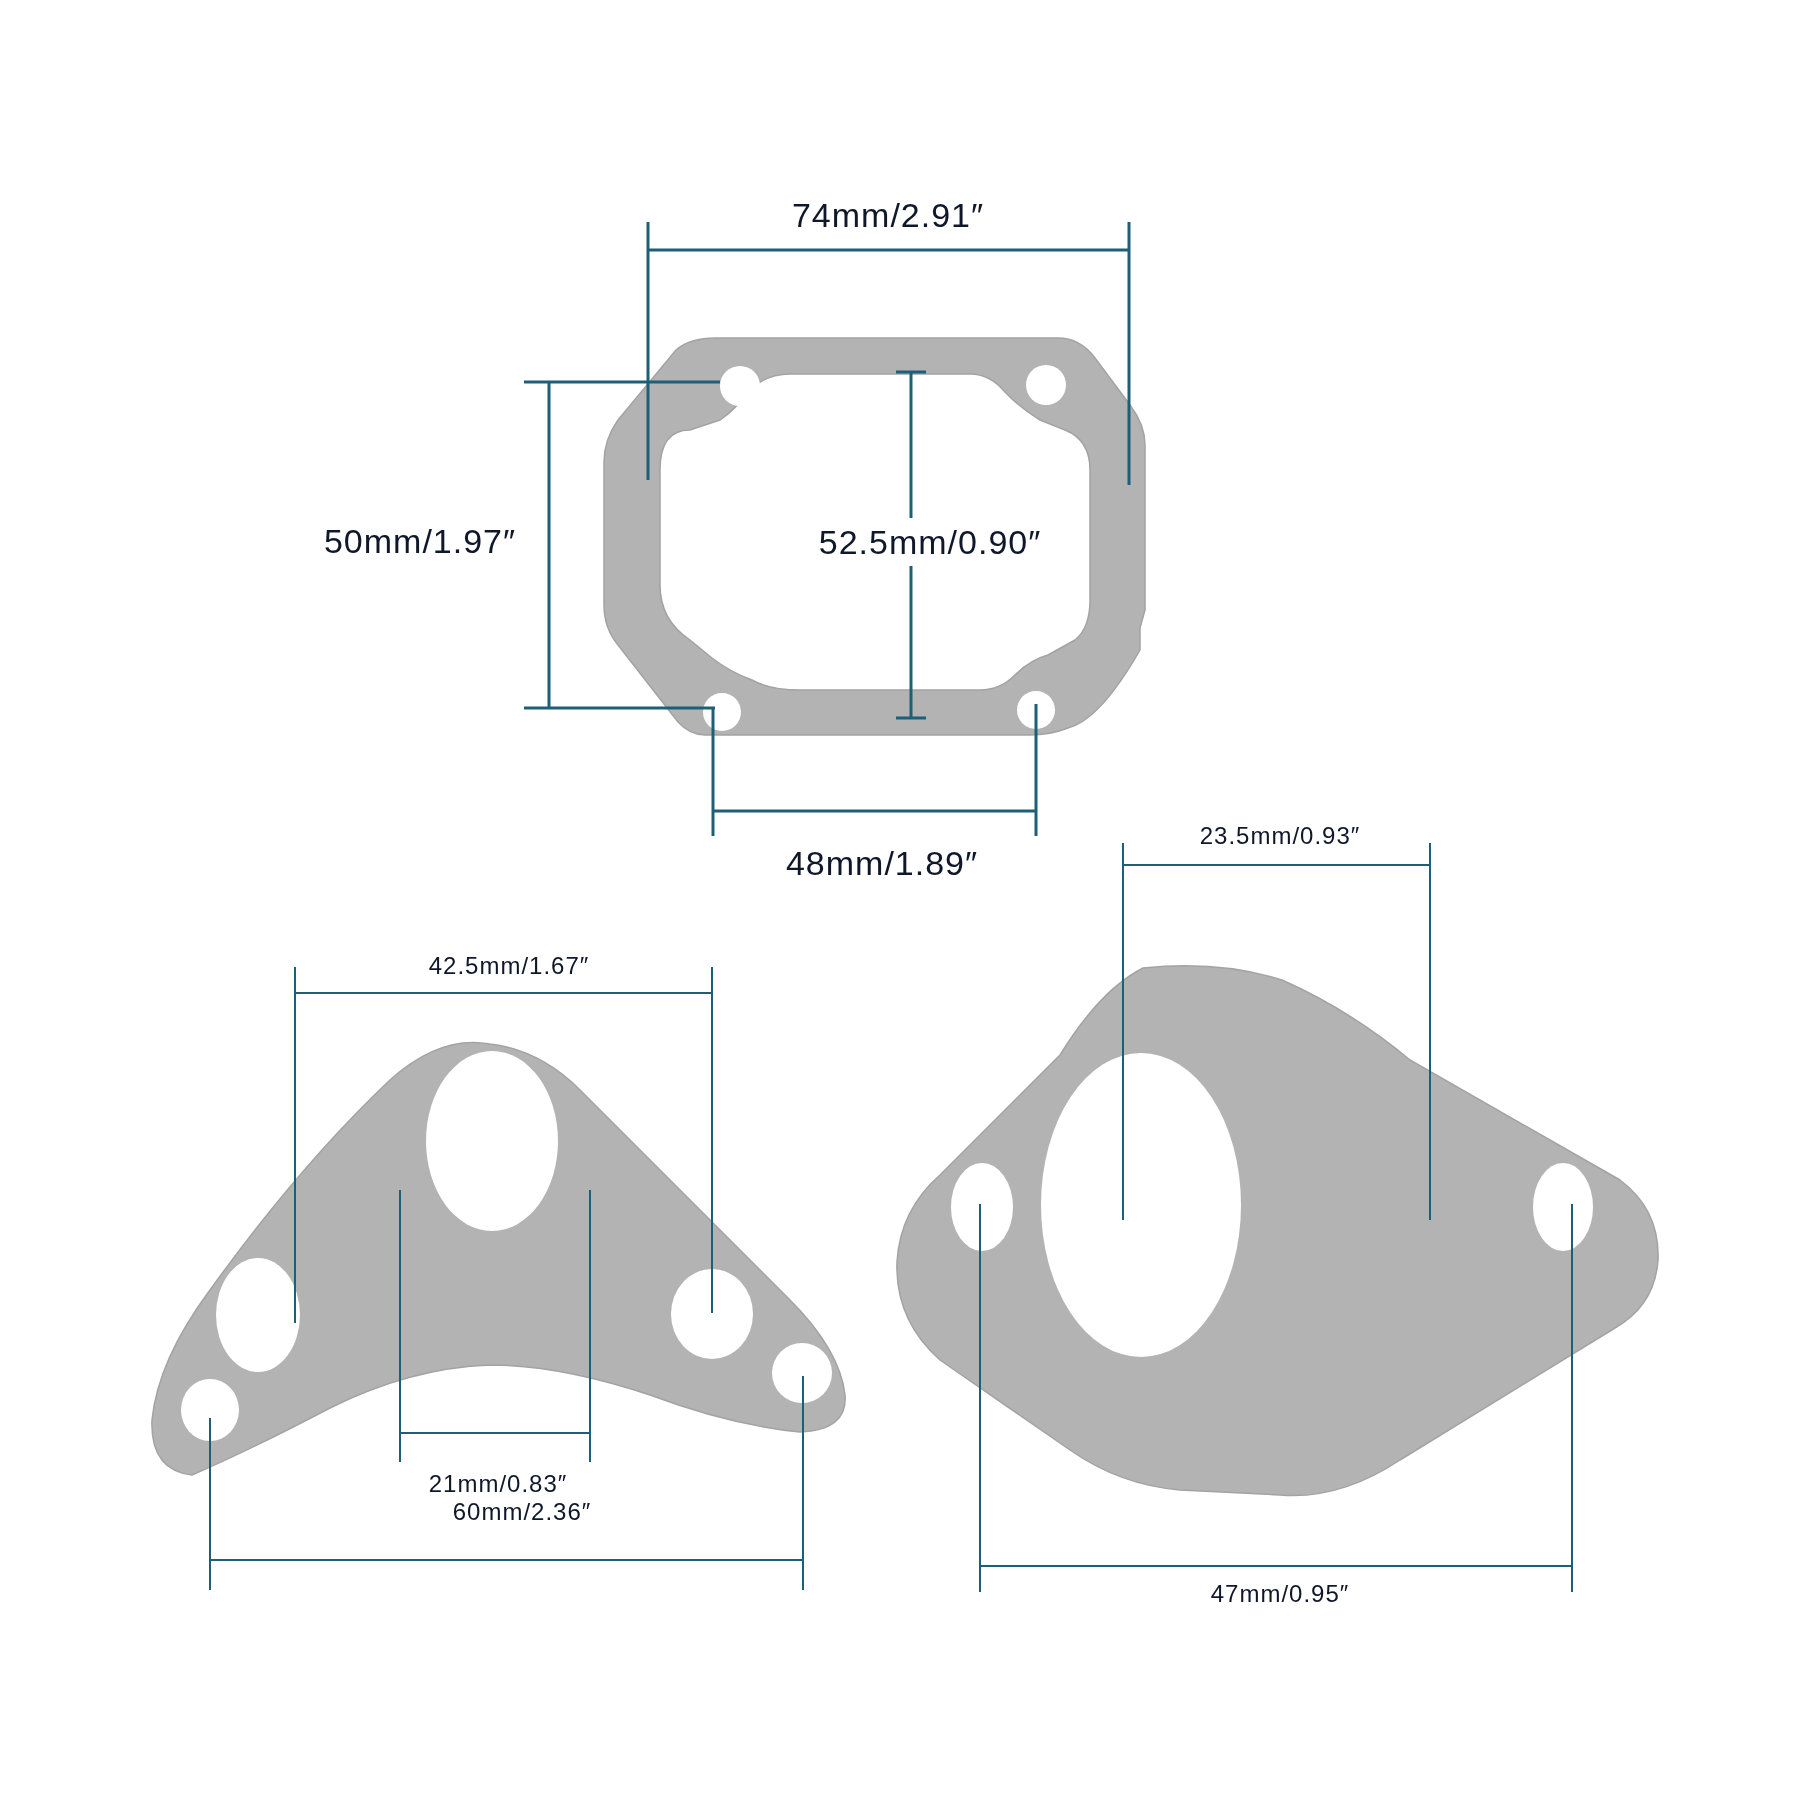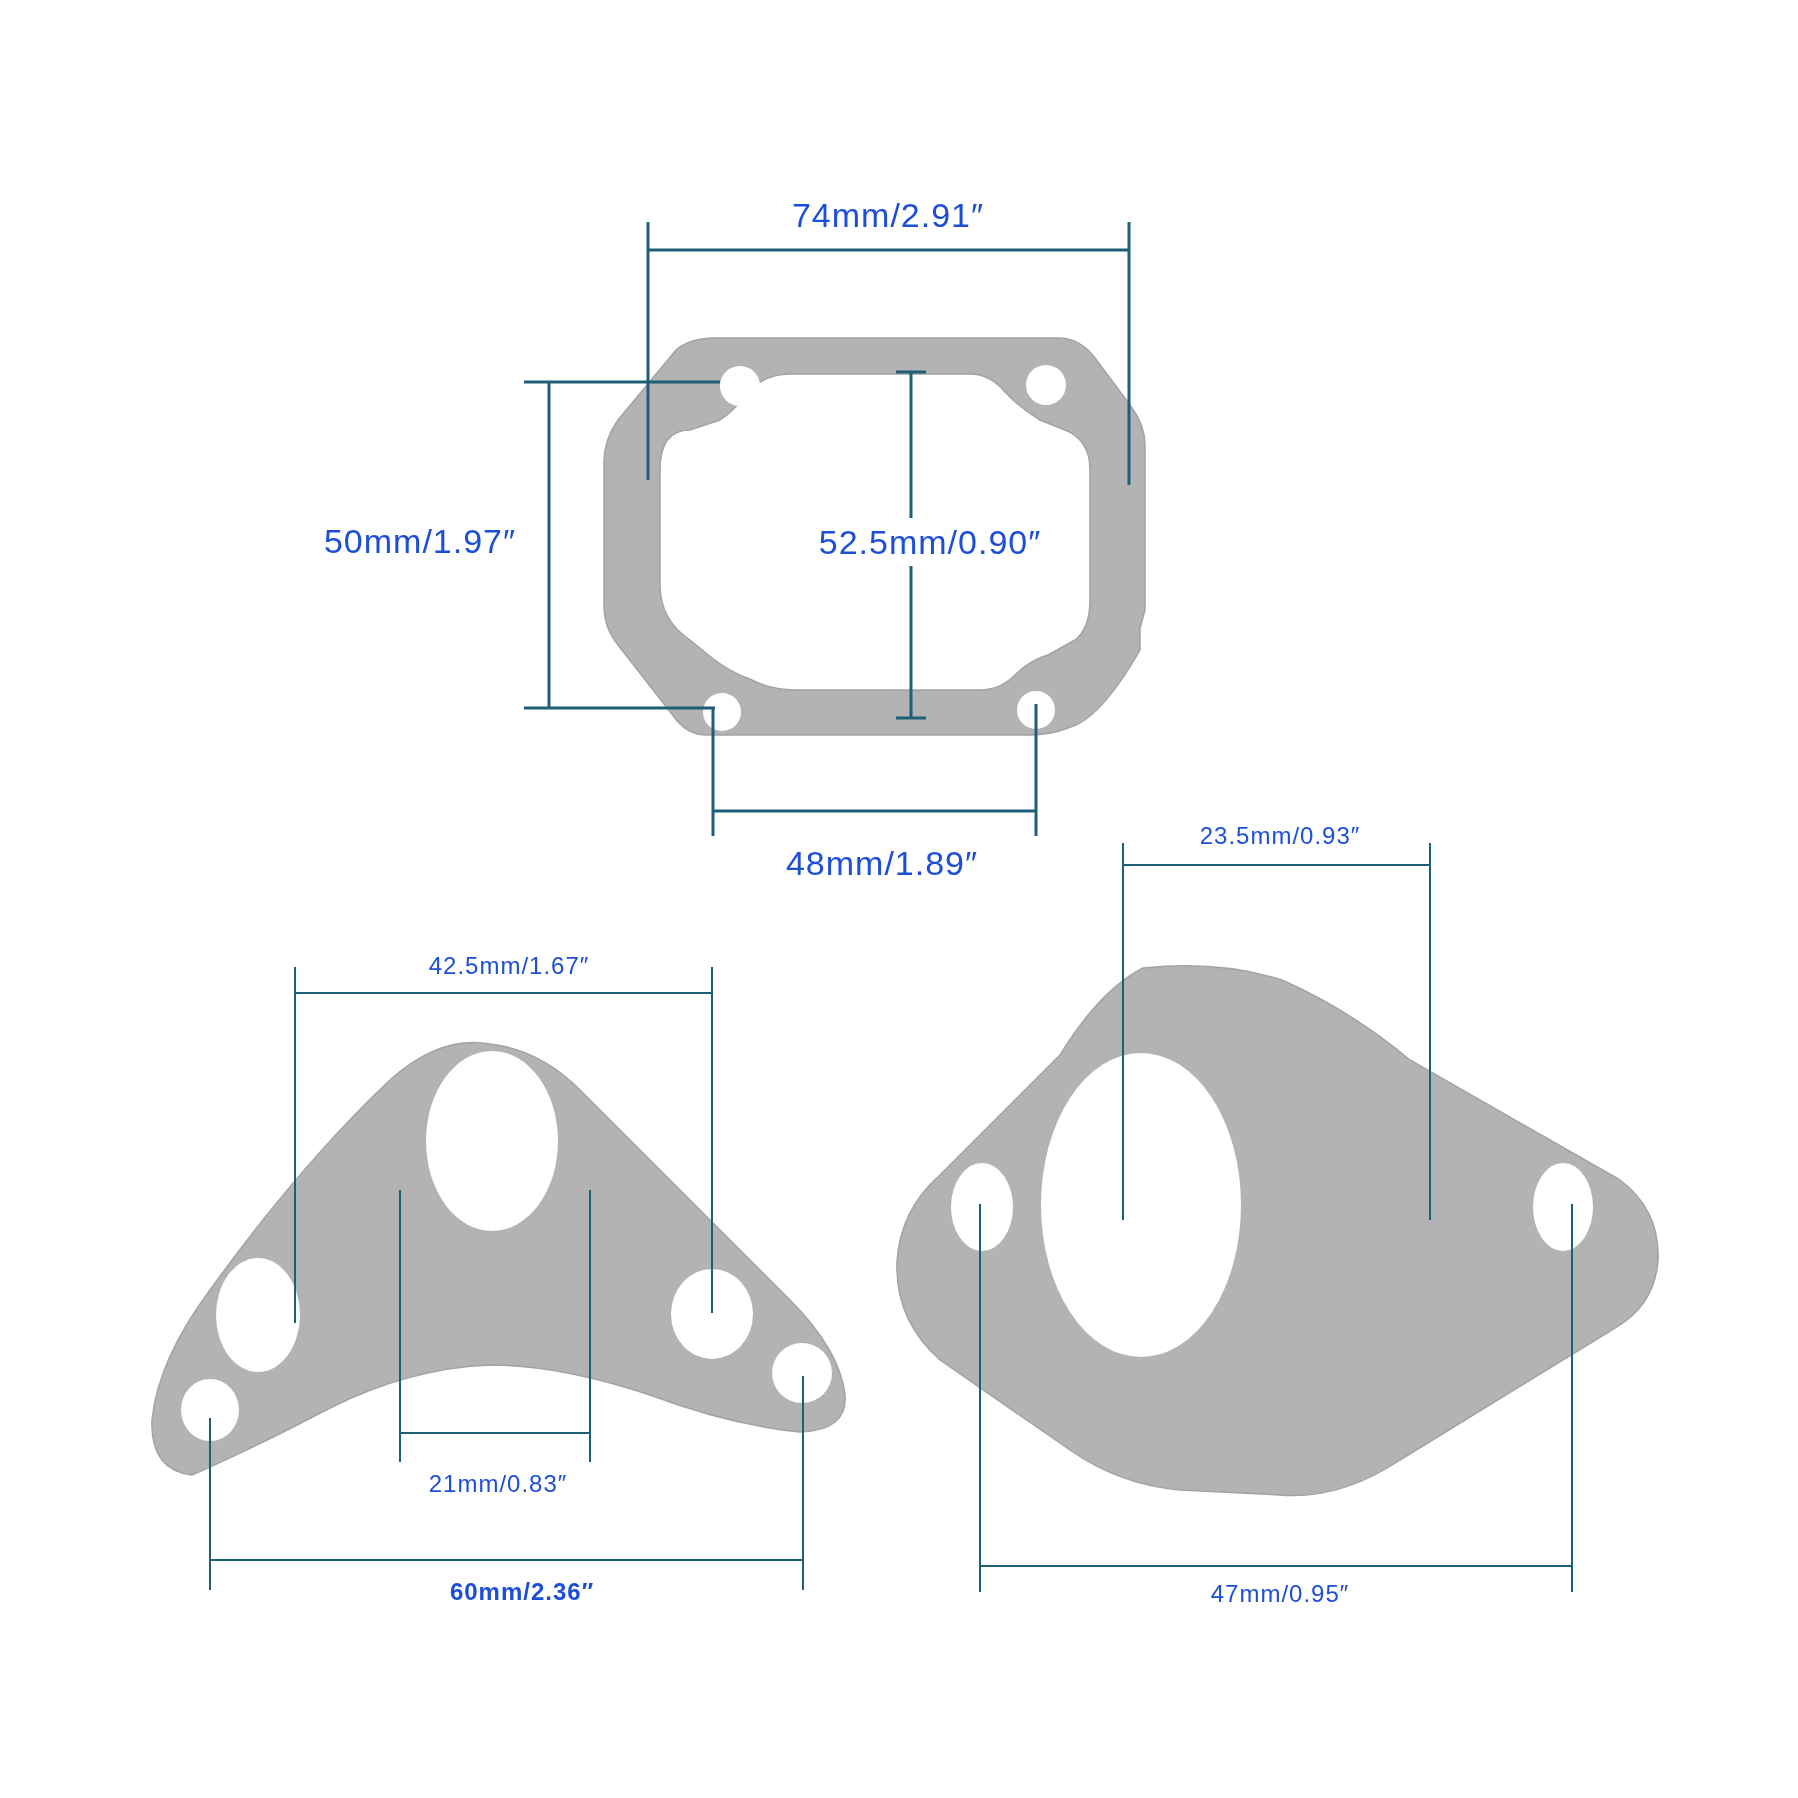--- a/index.html
+++ b/index.html
@@ -5,21 +5,21 @@
     html, body { margin: 0; padding: 0; background: #ffffff; }
     body { width: 1798px; height: 1798px; position: relative; overflow: hidden; }
     #canvas { position: absolute; left: 0; top: 0; width: 1798px; height: 1798px; }
     .gasket { fill: #b3b3b3; stroke: #a3a3a3; stroke-width: 1.5; }
     .hole { fill: #ffffff; }
     .dim { stroke: #1e5f78; stroke-width: 3; fill: none; }
     .dim-thin { stroke: #1e5f78; stroke-width: 2; fill: none; }
     .label {
       position: absolute;
       font-family: "Liberation Sans", sans-serif;
-      color: #1d4ed8;
+      color: #0f172a;
       white-space: nowrap;
       transform: translateX(-50%);
       letter-spacing: 1px;
     }
     .lbl-big { font-size: 34px; }
     .lbl-small { font-size: 24px; }
   </style>
 </head>
 <body>
 
@@ -112,16 +112,16 @@
   </g>
 </svg>
 
 <div class="label lbl-big" style="left:888px; top:196px;">74mm/2.91″</div>
 <div class="label lbl-big" style="left:420px; top:522px;">50mm/1.97″</div>
 <div class="label lbl-big" style="left:930px; top:523px;">52.5mm/0.90″</div>
 <div class="label lbl-big" style="left:882px; top:828px;margin-top:16px;">48mm/1.89″</div>
 
 <div class="label lbl-small" style="left:509px; top:952px;text-align:right;">42.5mm/1.67″</div>
 <div class="label lbl-small" style="left:498px; top:1470px;">21mm/0.83″</div>
-<div class="label lbl-small" style="left:522px; top:1578px;font-weight:bold;">60mm/2.36″</div>
+<div class="label lbl-small" style="left:522px; top:1498px;">60mm/2.36″</div>
 
 <div class="label lbl-small" style="left:1280px; top:822px;">23.5mm/0.93″</div>
 <div class="label lbl-small" style="left:1280px; top:1580px;">47mm/0.95″</div>
 
 </body></html>

